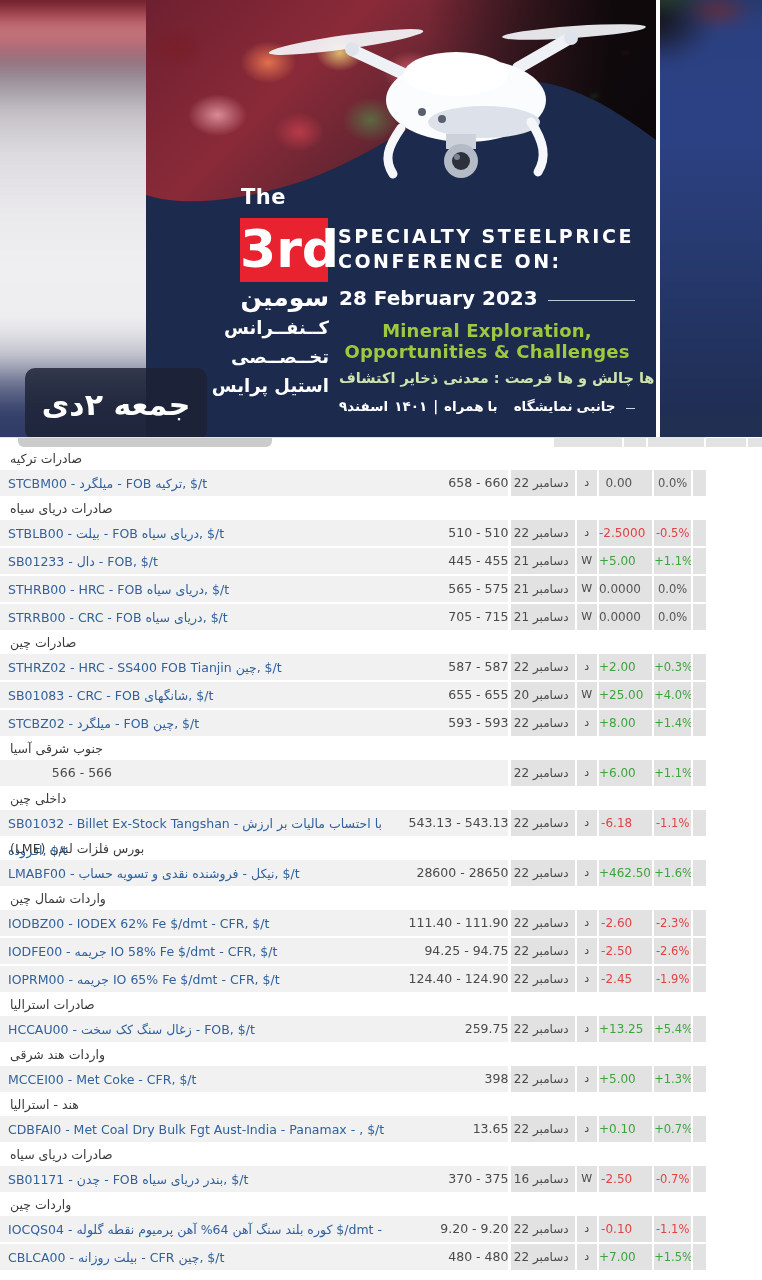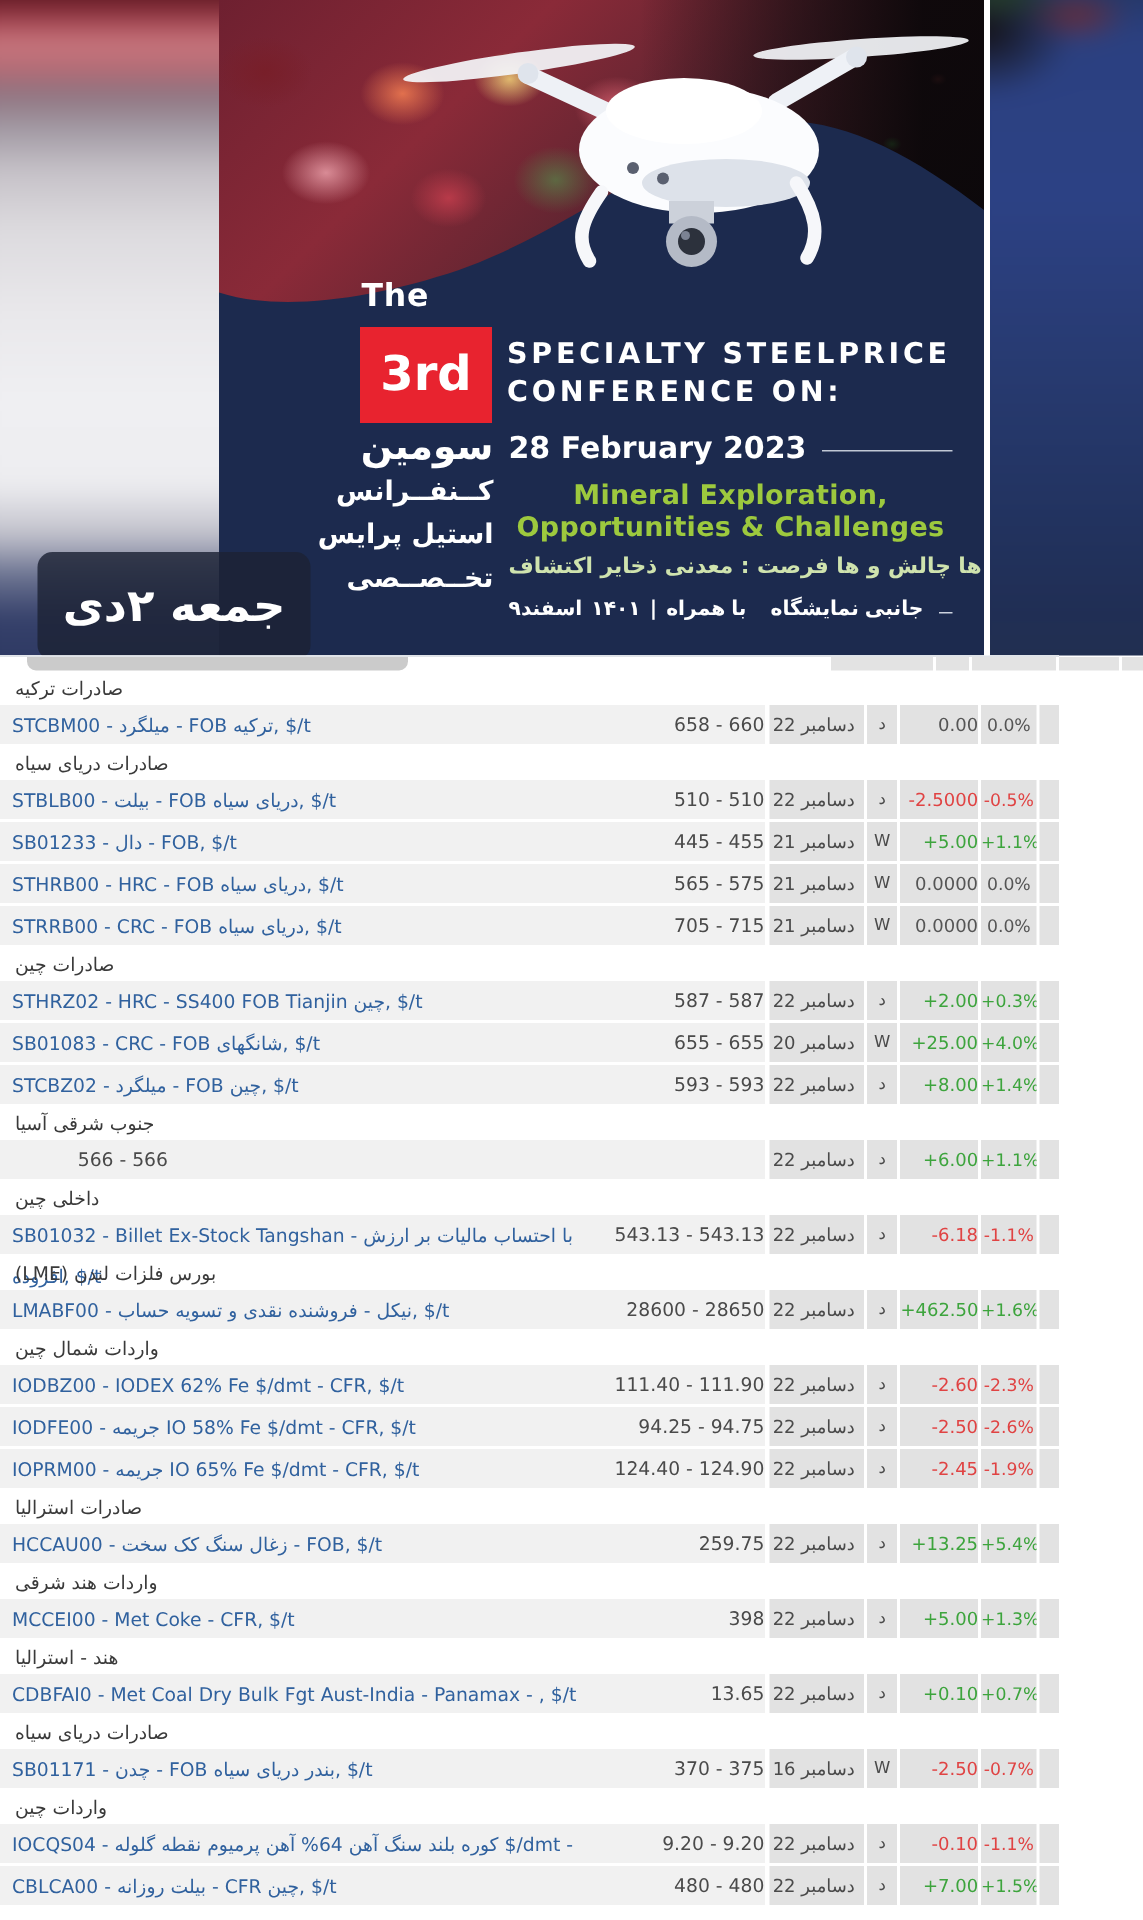--- a/index.html
+++ b/index.html
@@ -36,21 +36,21 @@
       radial-gradient(36px 28px at 60% 55%,rgba(150,70,50,.85),transparent 70%),
       radial-gradient(8px 6px at 72% 30%,rgba(90,200,90,.9),transparent 80%),
       radial-gradient(7px 6px at 80% 18%,rgba(220,80,80,.9),transparent 80%),
       radial-gradient(8px 6px at 88% 40%,rgba(80,180,80,.85),transparent 80%),
       radial-gradient(7px 5px at 94% 22%,rgba(230,90,90,.9),transparent 80%),
       linear-gradient(135deg,#6e2030 0%,#8a2a38 30%,#5a2430 55%,#3c2026 80%,#241a20 100%);}
   #banner-art{position:absolute;top:0;left:0;}
   .b-text{position:absolute;color:#fff;}
   #b-the{left:95px;top:185px;font-size:21px;font-weight:bold;letter-spacing:.5px;}
   #b-red{position:absolute;left:94px;top:218px;width:88px;height:64px;background:#e8232f;
-    color:#fff;font-size:32px;font-weight:bold;text-align:center;line-height:62px;}
+    color:#fff;font-size:52px;font-weight:bold;text-align:center;line-height:62px;}
   #b-title{left:192px;top:224px;font-size:19px;font-weight:bold;letter-spacing:2.5px;line-height:25px;white-space:pre-line;}
   #b-facol{left:0;top:283px;width:183px;text-align:right;direction:rtl;font-weight:bold;}
   #b-facol .fa-big{font-size:25px;line-height:30px;}
   #b-facol .fa-word{font-size:18px;line-height:29px;}
   #b-right{left:193px;top:286px;width:296px;}
   .b-row{display:flex;align-items:center;}
   #b-date-en{color:#fff;font-size:20px;font-weight:bold;white-space:nowrap;}
   .hline{flex:1;height:1px;background:rgba(235,240,248,.8);margin-left:10px;margin-top:4px;}
   #b-topic-en{color:#9dc93e;font-size:18px;font-weight:bold;margin-top:10px;letter-spacing:.2px;text-align:center;}
   #b-topic-fa{margin-top:8px;display:flex;gap:5px;color:#cfe3ae;font-size:14.5px;font-weight:bold;}
@@ -74,21 +74,21 @@
   .srow{height:22px;line-height:22px;background:#fff;padding-left:10px;
     font-size:12.5px;color:#3a3a3a;overflow:hidden;}
   .trow{display:flex;height:26px;line-height:26px;margin-bottom:2px;background:#fff;}
   .trow .c{background:#e2e2e2;overflow:hidden;white-space:nowrap;}
   .trow .main{display:flex;width:551px;background:#f1f1f1;}
   .trow .label{flex:1;padding-left:8px;background:#f1f1f1;}
   .trow .label a{color:#30619e;text-decoration:none;font-size:12.5px;}
   .trow .price{width:112px;text-align:right;font-size:12.5px;color:#4a4a4a;background:#f1f1f1;}
   .trow .date{width:68px;margin-left:3px;text-align:right;padding-right:6px;box-sizing:border-box;font-size:12px;color:#4a4a4a;}
   .trow .freq{width:22px;margin-left:2px;text-align:center;font-size:11px;color:#4a4a4a;}
-  .trow .chg{width:56px;margin-left:2px;text-align:right;padding-right:0;box-sizing:border-box;font-size:12px;}
+  .trow .chg{width:56px;margin-left:2px;text-align:right;padding-right:20px;box-sizing:border-box;font-size:12px;}
   .trow .pct{width:40px;margin-left:2px;text-align:center;font-size:11.5px;}
   .trow .tail{width:14px;margin-left:2px;}
   .trow.up .chg,.trow.up .pct{color:#3da43d;}
   .trow.down .chg,.trow.down .pct{color:#e04343;}
   .trow.flat .chg,.trow.flat .pct{color:#555;}
 </style>
 </head>
 <body>
 
 <div id="page">
@@ -124,22 +124,22 @@
     </svg>
 
     <div class="b-text" id="b-the">The</div>
     <div id="b-red">3rd</div>
     <div class="b-text" id="b-title">SPECIALTY STEELPRICE
 CONFERENCE ON:</div>
 
     <div class="b-text" id="b-facol">
         <div class="fa-big">سومین</div>
         <div class="fa-word">کــنفــرانس</div>
+        <div class="fa-word">تخــصــصی</div>
         <div class="fa-word">استیل پرایس</div>
-        <div class="fa-word">تخــصــصی</div>
       </div>
 
     <div class="b-text" id="b-right">
       <div class="b-row">
         <span id="b-date-en">28 February 2023</span>
         <span class="hline"></span>
       </div>
       <div id="b-topic-en">Mineral Exploration, Opportunities &amp; Challenges</div>
       <div id="b-topic-fa">
           <span>اکتشاف</span>

